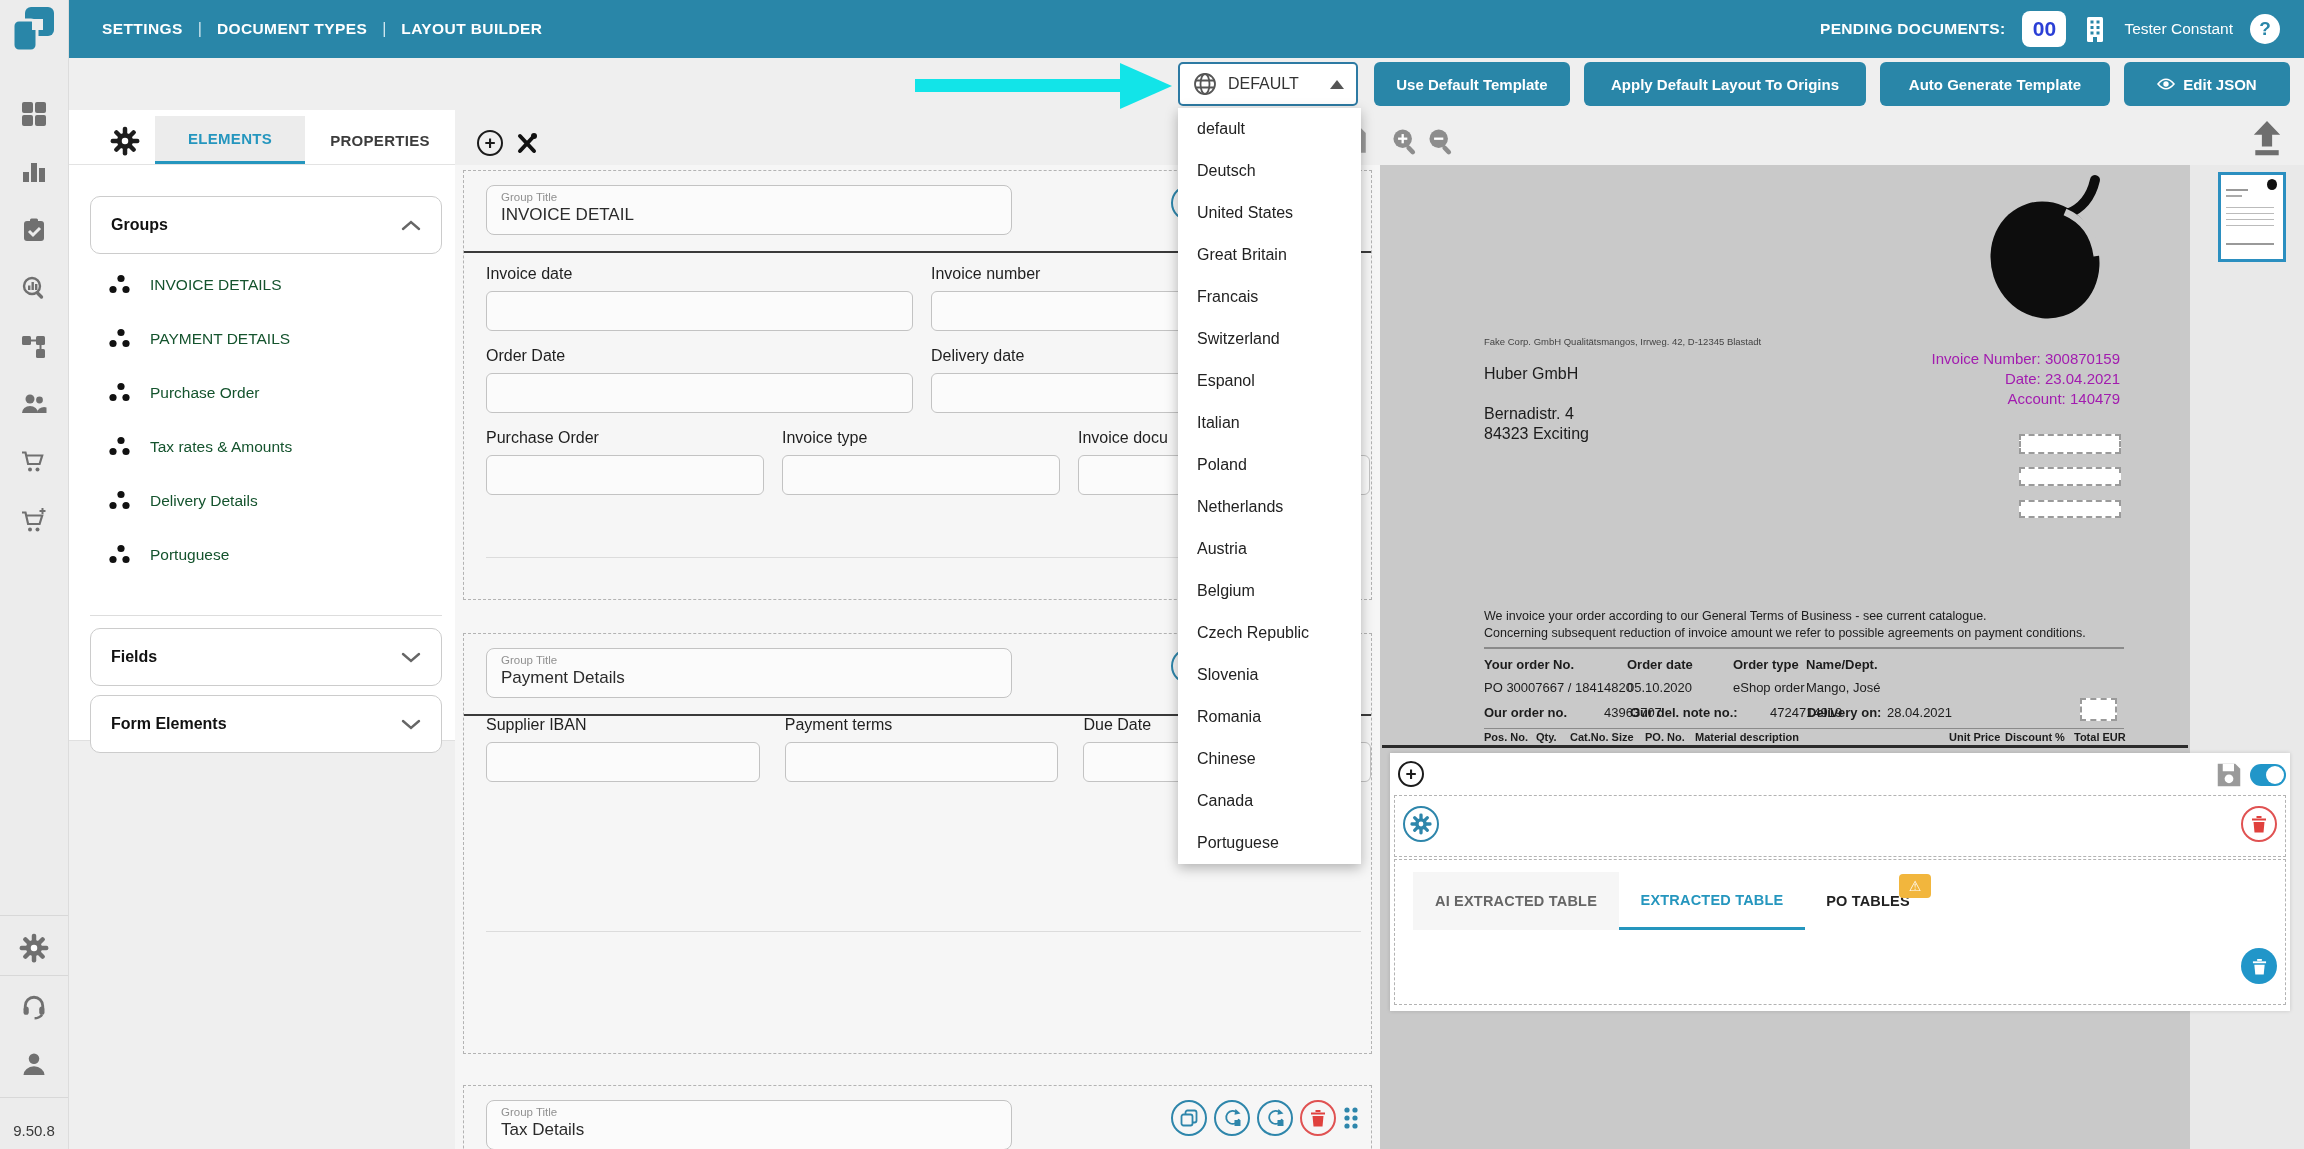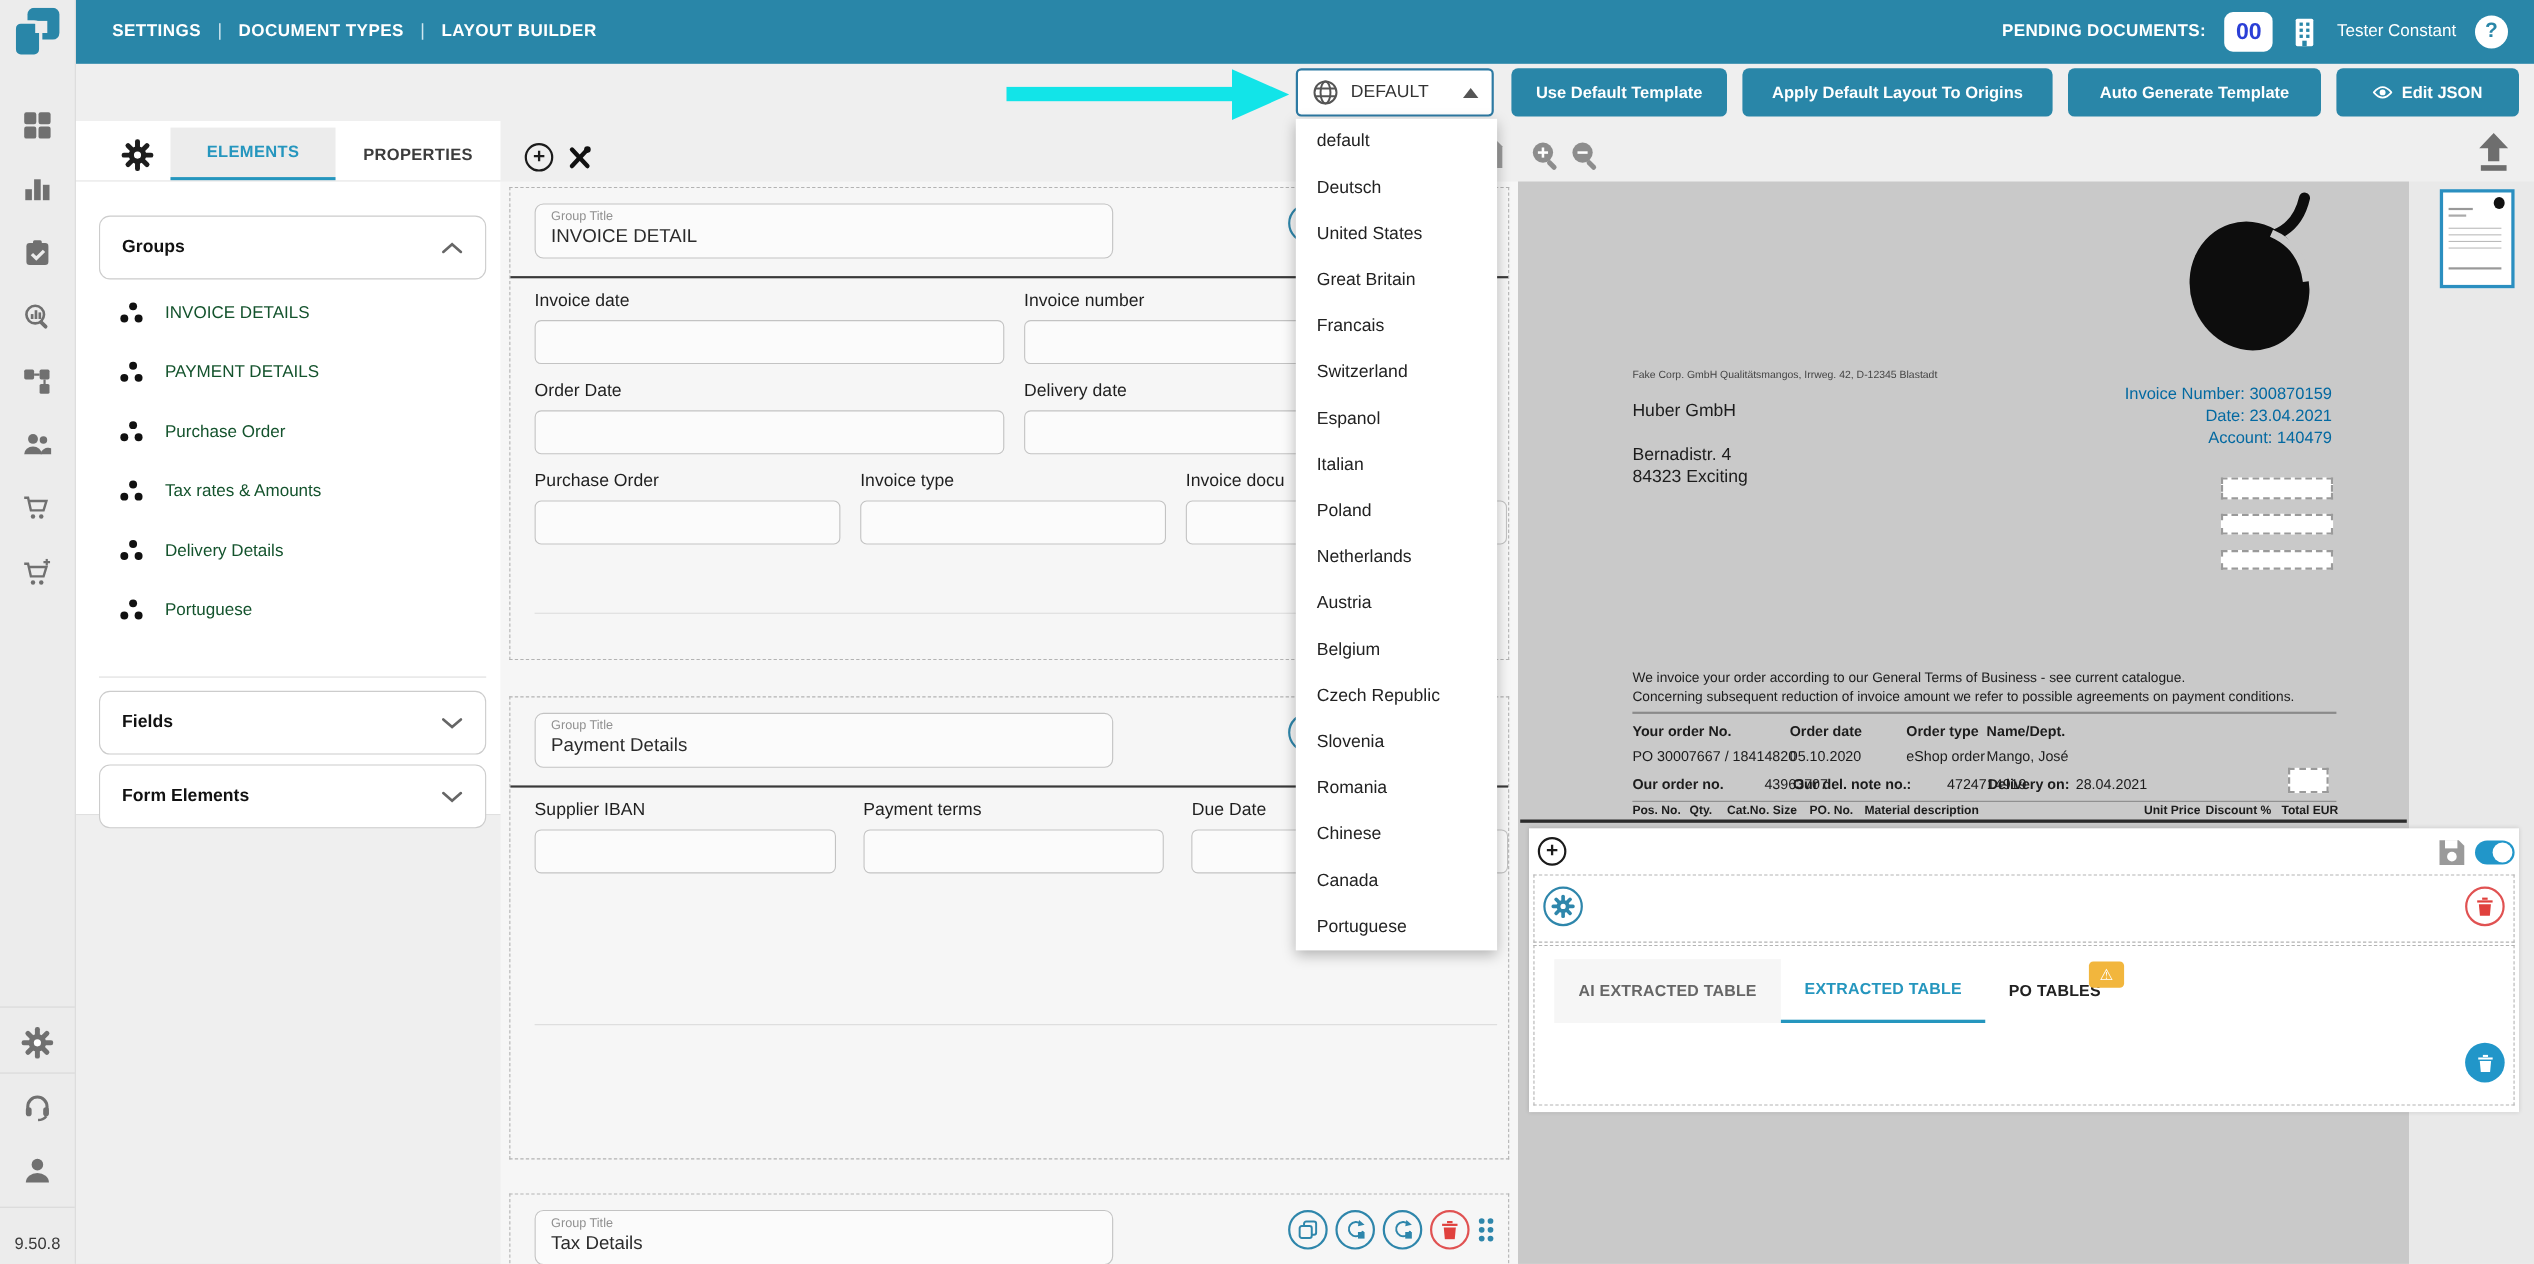--- a/index.html
+++ b/index.html
@@ -80,21 +80,21 @@
   .g-darkline{height:2px;background:#3a3a3a;margin-top:16px;}
   .g-row{display:flex;gap:18px;margin-left:22px;}
   .fld-label{font-size:16px;color:#1f1f1f;margin-bottom:8px;}
   .fld-input{height:38px;border:1px solid #c3c3c3;border-radius:6px;background:#fbfbfb;cursor:text;}
   .g-lightline{position:absolute;left:22px;right:10px;height:1px;background:#dcdcdc;}
 
   
   .preview-doc{position:absolute;left:1380px;top:165px;width:810px;height:984px;background:#c9c9c9;z-index:1;}
   .thumb-strip{position:absolute;left:2190px;top:165px;width:114px;height:984px;background:#e9e9e9;z-index:1;}
   .doc-text{position:absolute;color:#1c1c1c;white-space:nowrap;}
-  .doc-right{position:absolute;text-align:right;color:#0369a1;}
+  .doc-right{position:absolute;text-align:right;color:#a21caf;}
   .doc-line{position:absolute;background:#8a8a8a;}
   .doc-dash-box{position:absolute;background:#fff;border:2px dashed #9a9a9a;box-sizing:border-box;}
   .thumb{position:absolute;left:2218px;top:172px;width:62px;height:84px;background:#fff;border:3px solid #2b8fc0;z-index:2;cursor:pointer;}
 
   
   .bottom-panel{position:absolute;left:1390px;top:753px;width:900px;height:258px;background:#fff;z-index:10;
                 box-shadow:0 0 4px rgba(0,0,0,.15);}
   .dashed-box{position:absolute;border:1px dashed #b3b3b3;box-sizing:border-box;}
   .toggle{position:absolute;width:36px;height:22px;border-radius:11px;background:#2196c9;cursor:pointer;}
   .toggle .knob{position:absolute;right:2px;top:2px;width:18px;height:18px;border-radius:50%;background:#fff;}
@@ -635,21 +635,21 @@
                   <circle cx="4" cy="12" r="2.6"></circle>
                   <circle cx="12" cy="12" r="2.6"></circle>
                   <circle cx="4" cy="20" r="2.6"></circle>
                   <circle cx="12" cy="20" r="2.6"></circle>
                 </g>
               </svg>
             </span>
           </div>
         </div>
         <div class="g-darkline"></div>
-        <div class="g-row" style="margin-top: 12px; gap: 25px;">
+        <div class="g-row" style=" gap: 25px;">
           <div class="fld" style="width: 278px;">
             <div class="fld-label">Supplier IBAN</div>
             <div class="fld-input"></div>
           </div>
           <div class="fld" style="width: 278px;">
             <div class="fld-label">Payment terms</div>
             <div class="fld-input"></div>
           </div>
           <div class="fld" style="width: 292px;">
             <div class="fld-label">Due Date</div>

